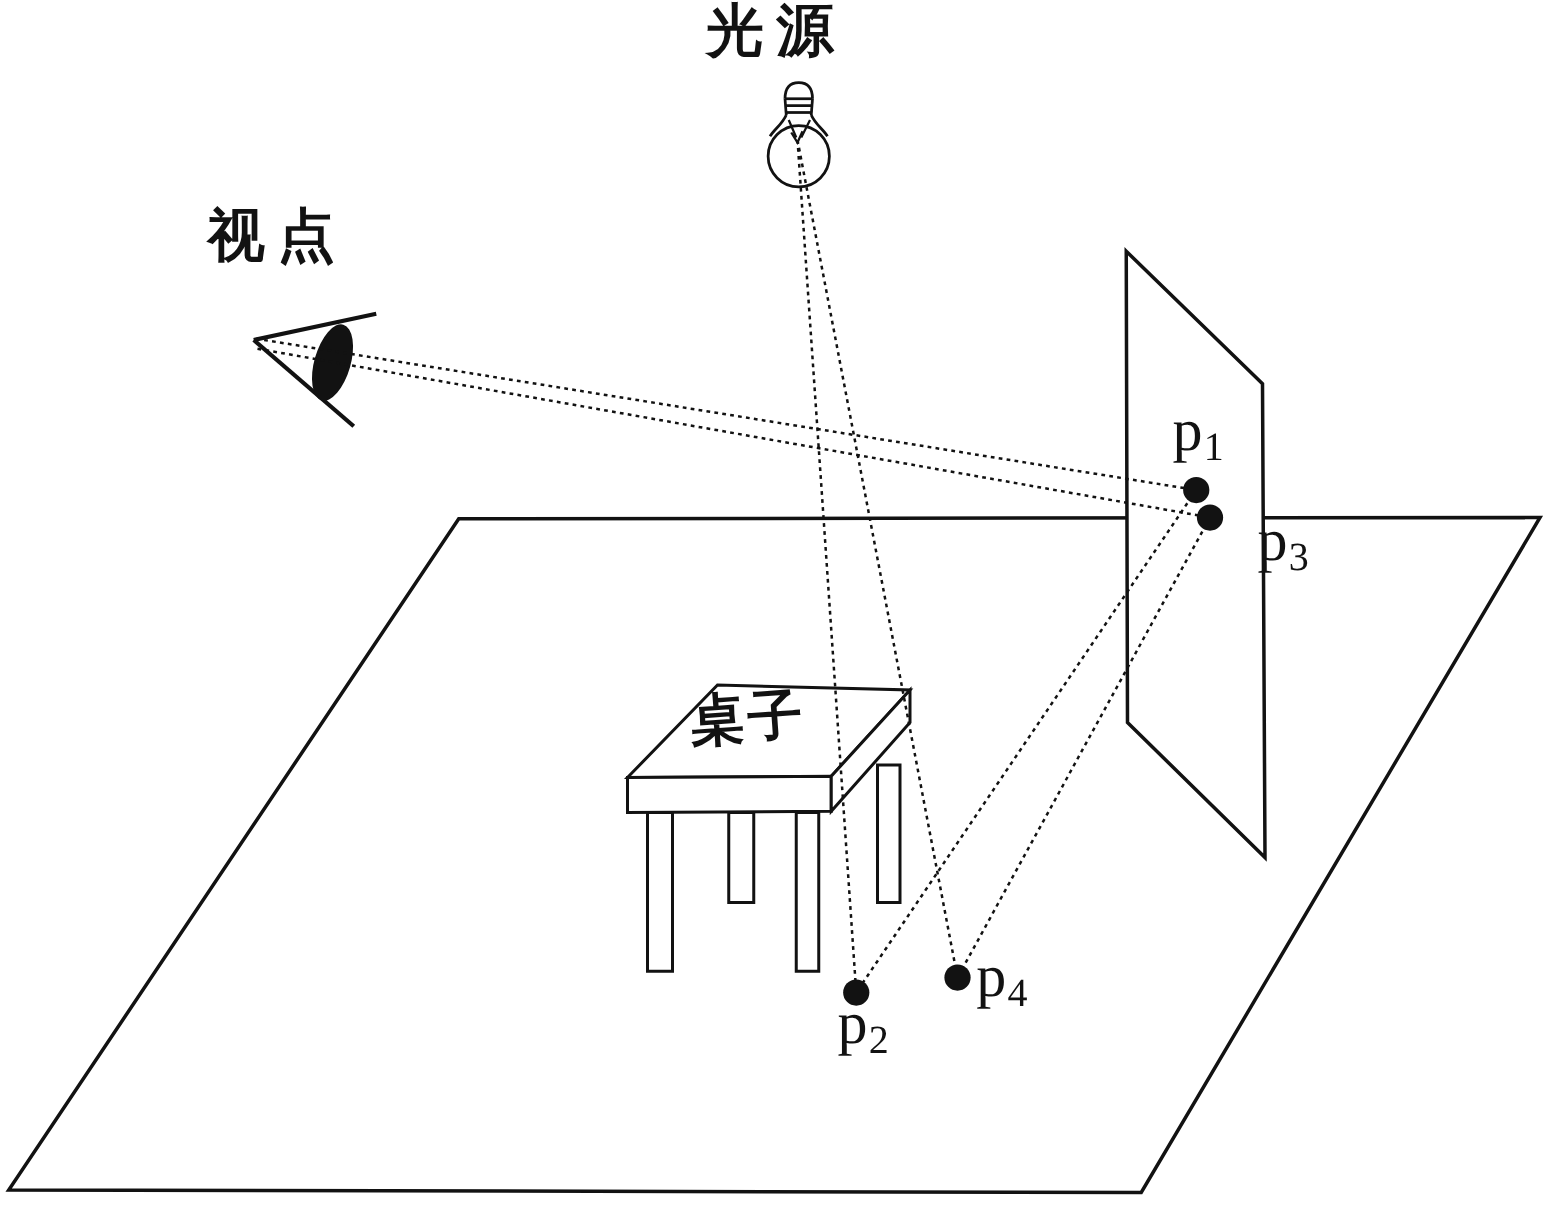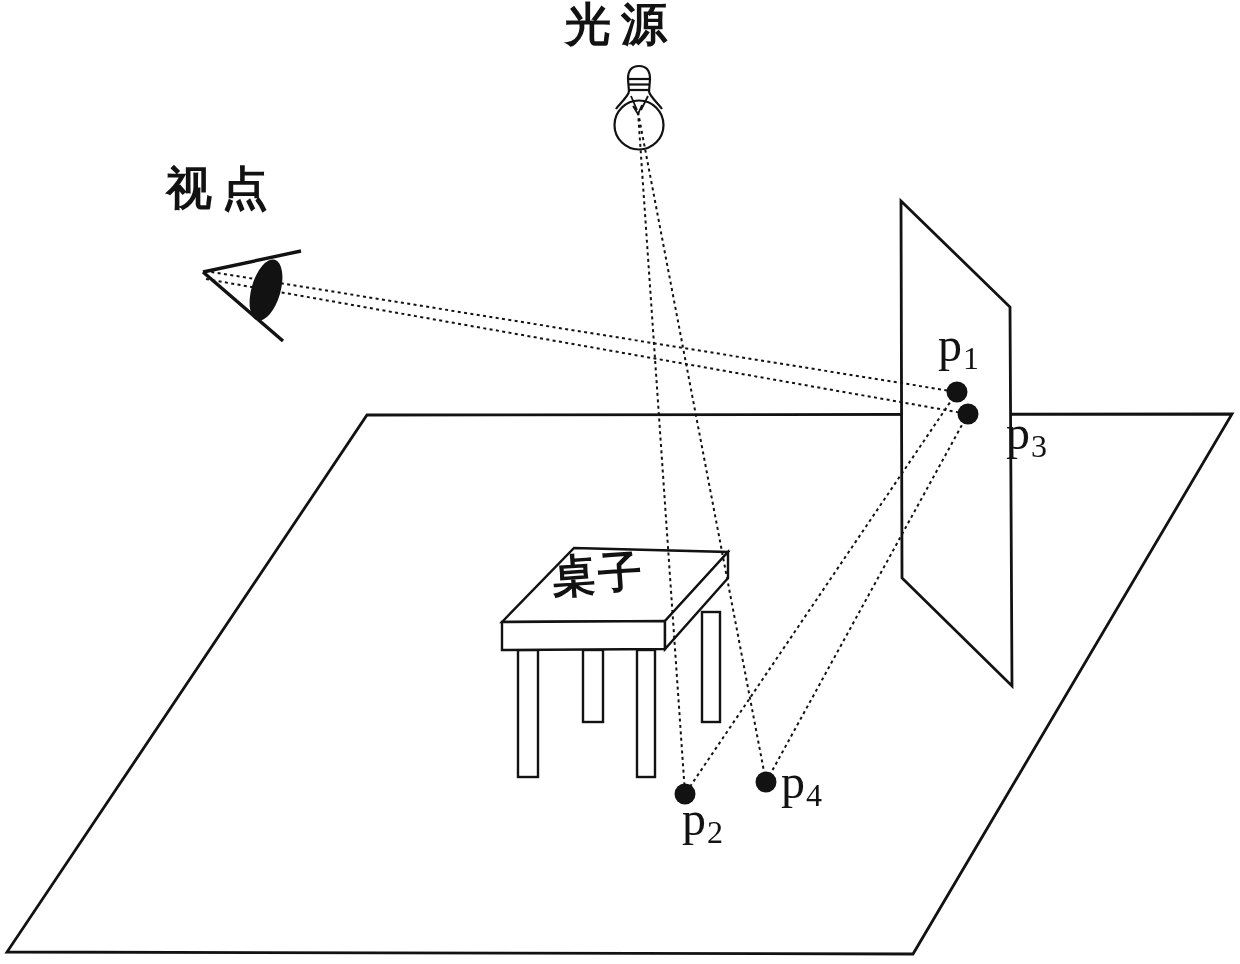--- a/index.html
+++ b/index.html
@@ -42,21 +42,21 @@
     line-height: 0;
     vertical-align: -8px;
     margin-left: 1px;
   }
   #label-light-source { left: 565px; top: 2px; }
   #label-viewpoint    { left: 166px; top: 166px; }
   #label-mirror       { left: 971px; top: 218px; }
   #label-table        { left: 552px; top: 553px; letter-spacing: 2px; font-size: 44px; transform: rotate(-4deg); }
   #label-p1 { left: 938px; top: 321px; }
   #label-p3 { left: 962px; top: 409px; margin-left: 44px; }
-  #label-p2 { left: 670px; top: 795px; margin-left: 12px; }
+  #label-p2 { left: 670px; top: 795px; }
   #label-p4 { left: 781px; top: 758px; }
 
   .solid  { fill: none; stroke: currentColor; }
   .filled { fill: var(--bg); stroke: currentColor; }
   .dotted { fill: none; stroke: currentColor; stroke-width: 2; stroke-dasharray: 3 3.4; }
   .dot    { fill: currentColor; stroke: none; }
 </style>
 </head>
 <body>
 

